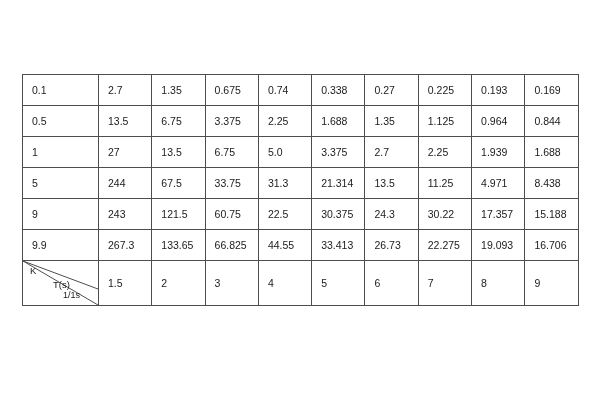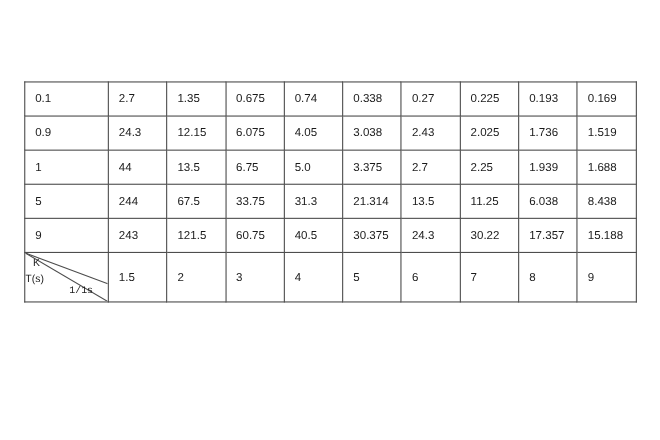--- a/index.html
+++ b/index.html
@@ -60,28 +60,27 @@
     position: absolute;
     font-size: 9.5px;
     color: #1a1a1a;
     line-height: 1;
   }
   .corner-k {
     left: 7px;
     top: 5px;
   }
   .corner-t {
-    left: 0;
+    left: 30px;
     top: 19px;
   }
   .corner-inv {
     left: 40px;
     top: 30px;
     font-size: 9px;
-    font-family: Liberation Mono, monospace;
   }
   tr.bottom-row td {
     height: 44px;
     vertical-align: middle;
   }
 </style>
 </head>
 <body>
 
 <div id="page">
@@ -106,66 +105,78 @@
           <td>1.35</td>
           <td>0.675</td>
           <td>0.74</td>
           <td>0.338</td>
           <td>0.27</td>
           <td>0.225</td>
           <td>0.193</td>
           <td>0.169</td>
         </tr>
         <tr>
-          <td>0.9</td>
-          <td>24.3</td>
-          <td>12.15</td>
-          <td>6.075</td>
-          <td>4.05</td>
-          <td>3.038</td>
-          <td>2.43</td>
-          <td>2.025</td>
-          <td>1.736</td>
-          <td>1.519</td>
+          <td>0.5</td>
+          <td>13.5</td>
+          <td>6.75</td>
+          <td>3.375</td>
+          <td>2.25</td>
+          <td>1.688</td>
+          <td>1.35</td>
+          <td>1.125</td>
+          <td>0.964</td>
+          <td>0.844</td>
         </tr>
         <tr>
           <td>1</td>
-          <td>44</td>
+          <td>27</td>
           <td>13.5</td>
           <td>6.75</td>
           <td>5.0</td>
           <td>3.375</td>
           <td>2.7</td>
           <td>2.25</td>
           <td>1.939</td>
           <td>1.688</td>
         </tr>
         <tr>
           <td>5</td>
           <td>244</td>
           <td>67.5</td>
           <td>33.75</td>
           <td>31.3</td>
           <td>21.314</td>
           <td>13.5</td>
           <td>11.25</td>
-          <td>6.038</td>
+          <td>4.971</td>
           <td>8.438</td>
         </tr>
         <tr>
           <td>9</td>
           <td>243</td>
           <td>121.5</td>
           <td>60.75</td>
-          <td>40.5</td>
+          <td>22.5</td>
           <td>30.375</td>
           <td>24.3</td>
           <td>30.22</td>
           <td>17.357</td>
           <td>15.188</td>
+        </tr>
+        <tr>
+          <td>9.9</td>
+          <td>267.3</td>
+          <td>133.65</td>
+          <td>66.825</td>
+          <td>44.55</td>
+          <td>33.413</td>
+          <td>26.73</td>
+          <td>22.275</td>
+          <td>19.093</td>
+          <td>16.706</td>
         </tr>
         <tr class="bottom-row">
           <td class="corner-cell">
             <svg class="corner-svg" viewBox="0 0 76 44" preserveAspectRatio="none">
               <line x1="0" y1="0" x2="76" y2="28" stroke="#4d4d4d" stroke-width="1"></line>
               <line x1="0" y1="0" x2="76" y2="44" stroke="#4d4d4d" stroke-width="1"></line>
             </svg>
             <span class="corner-label corner-k">K</span>
             <span class="corner-label corner-t">T(s)</span>
             <span class="corner-label corner-inv">1/1s</span>

